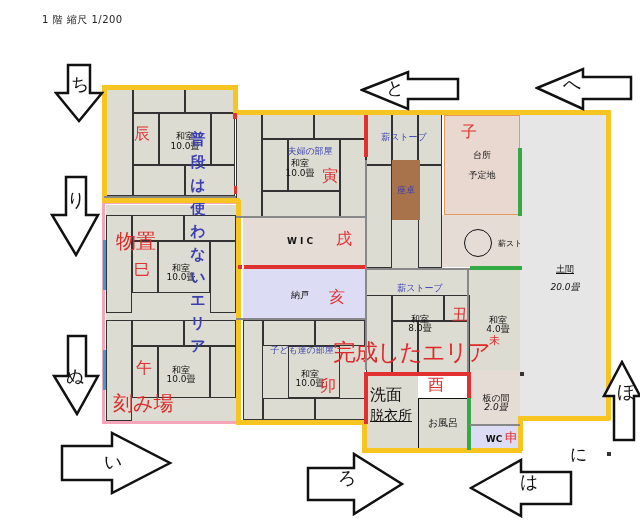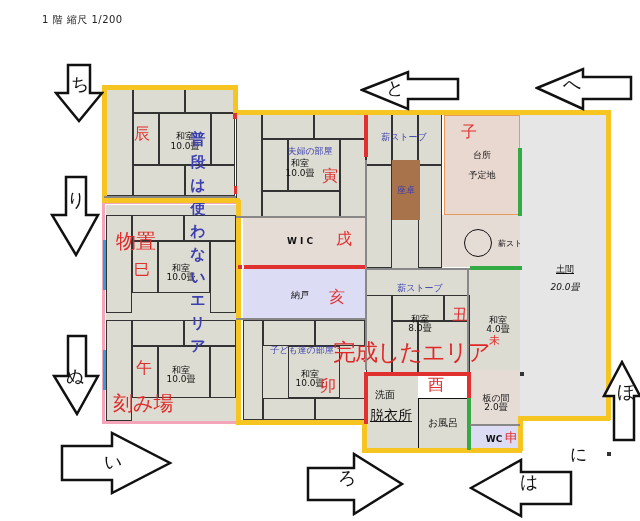--- a/index.html
+++ b/index.html
@@ -149,24 +149,24 @@
   <div class="lbl" style="left:400px;top:323px;width:40px;">8.0畳</div>
   <div class="zodiac" style="left:452px;top:307px;">丑</div>
 
   <div class="room" style="left:470px;top:270px;width:50px;height:100px;"></div>
   <div class="lbl" style="left:478px;top:315px;width:40px;">和室</div>
   <div class="lbl" style="left:478px;top:324px;width:40px;">4.0畳</div>
   <div class="abs" style="left:489px;top:333px;color:#e03030;font-size:11px;">未</div>
 
   <div class="abs" style="left:470px;top:370px;width:50px;height:55px;background:#e6dcd6;"></div>
   <div class="lbl" style="left:474px;top:393px;width:44px;">板の間</div>
-  <div class="lbl" style="left:474px;top:402px;width:44px;">2.0畳</div>
+  <div class="lbl" style="left:474px;top:402px;width:44px;font-style:italic;">2.0畳</div>
 
   <div class="room" style="left:366px;top:373px;width:52px;height:77px;"></div>
-  <div class="lbl" style="left:370px;top:390px;width:30px;font-size:10px;">洗面</div>
+  <div class="lbl" style="left:370px;top:390px;width:30px;font-size:16px;">洗面</div>
   <div class="lbl" style="left:370px;top:410px;width:40px;font-size:14px;text-decoration:underline;">脱衣所</div>
   <div class="zodiac" style="left:428px;top:377px;">酉</div>
 
   <div class="room" style="left:418px;top:398px;width:50px;height:52px;border:1.5px solid #111;"></div>
   <div class="lbl" style="left:420px;top:418px;width:46px;font-size:10px;">お風呂</div>
 
   <div class="abs" style="left:470px;top:426px;width:50px;height:24px;background:#dcdcf4;"></div>
   <div class="lbl" style="left:484px;top:434px;width:20px;font-size:9px;font-weight:bold;">WC</div>
   <div class="abs" style="left:505px;top:429px;color:#e03030;font-size:13px;">申</div>
 

